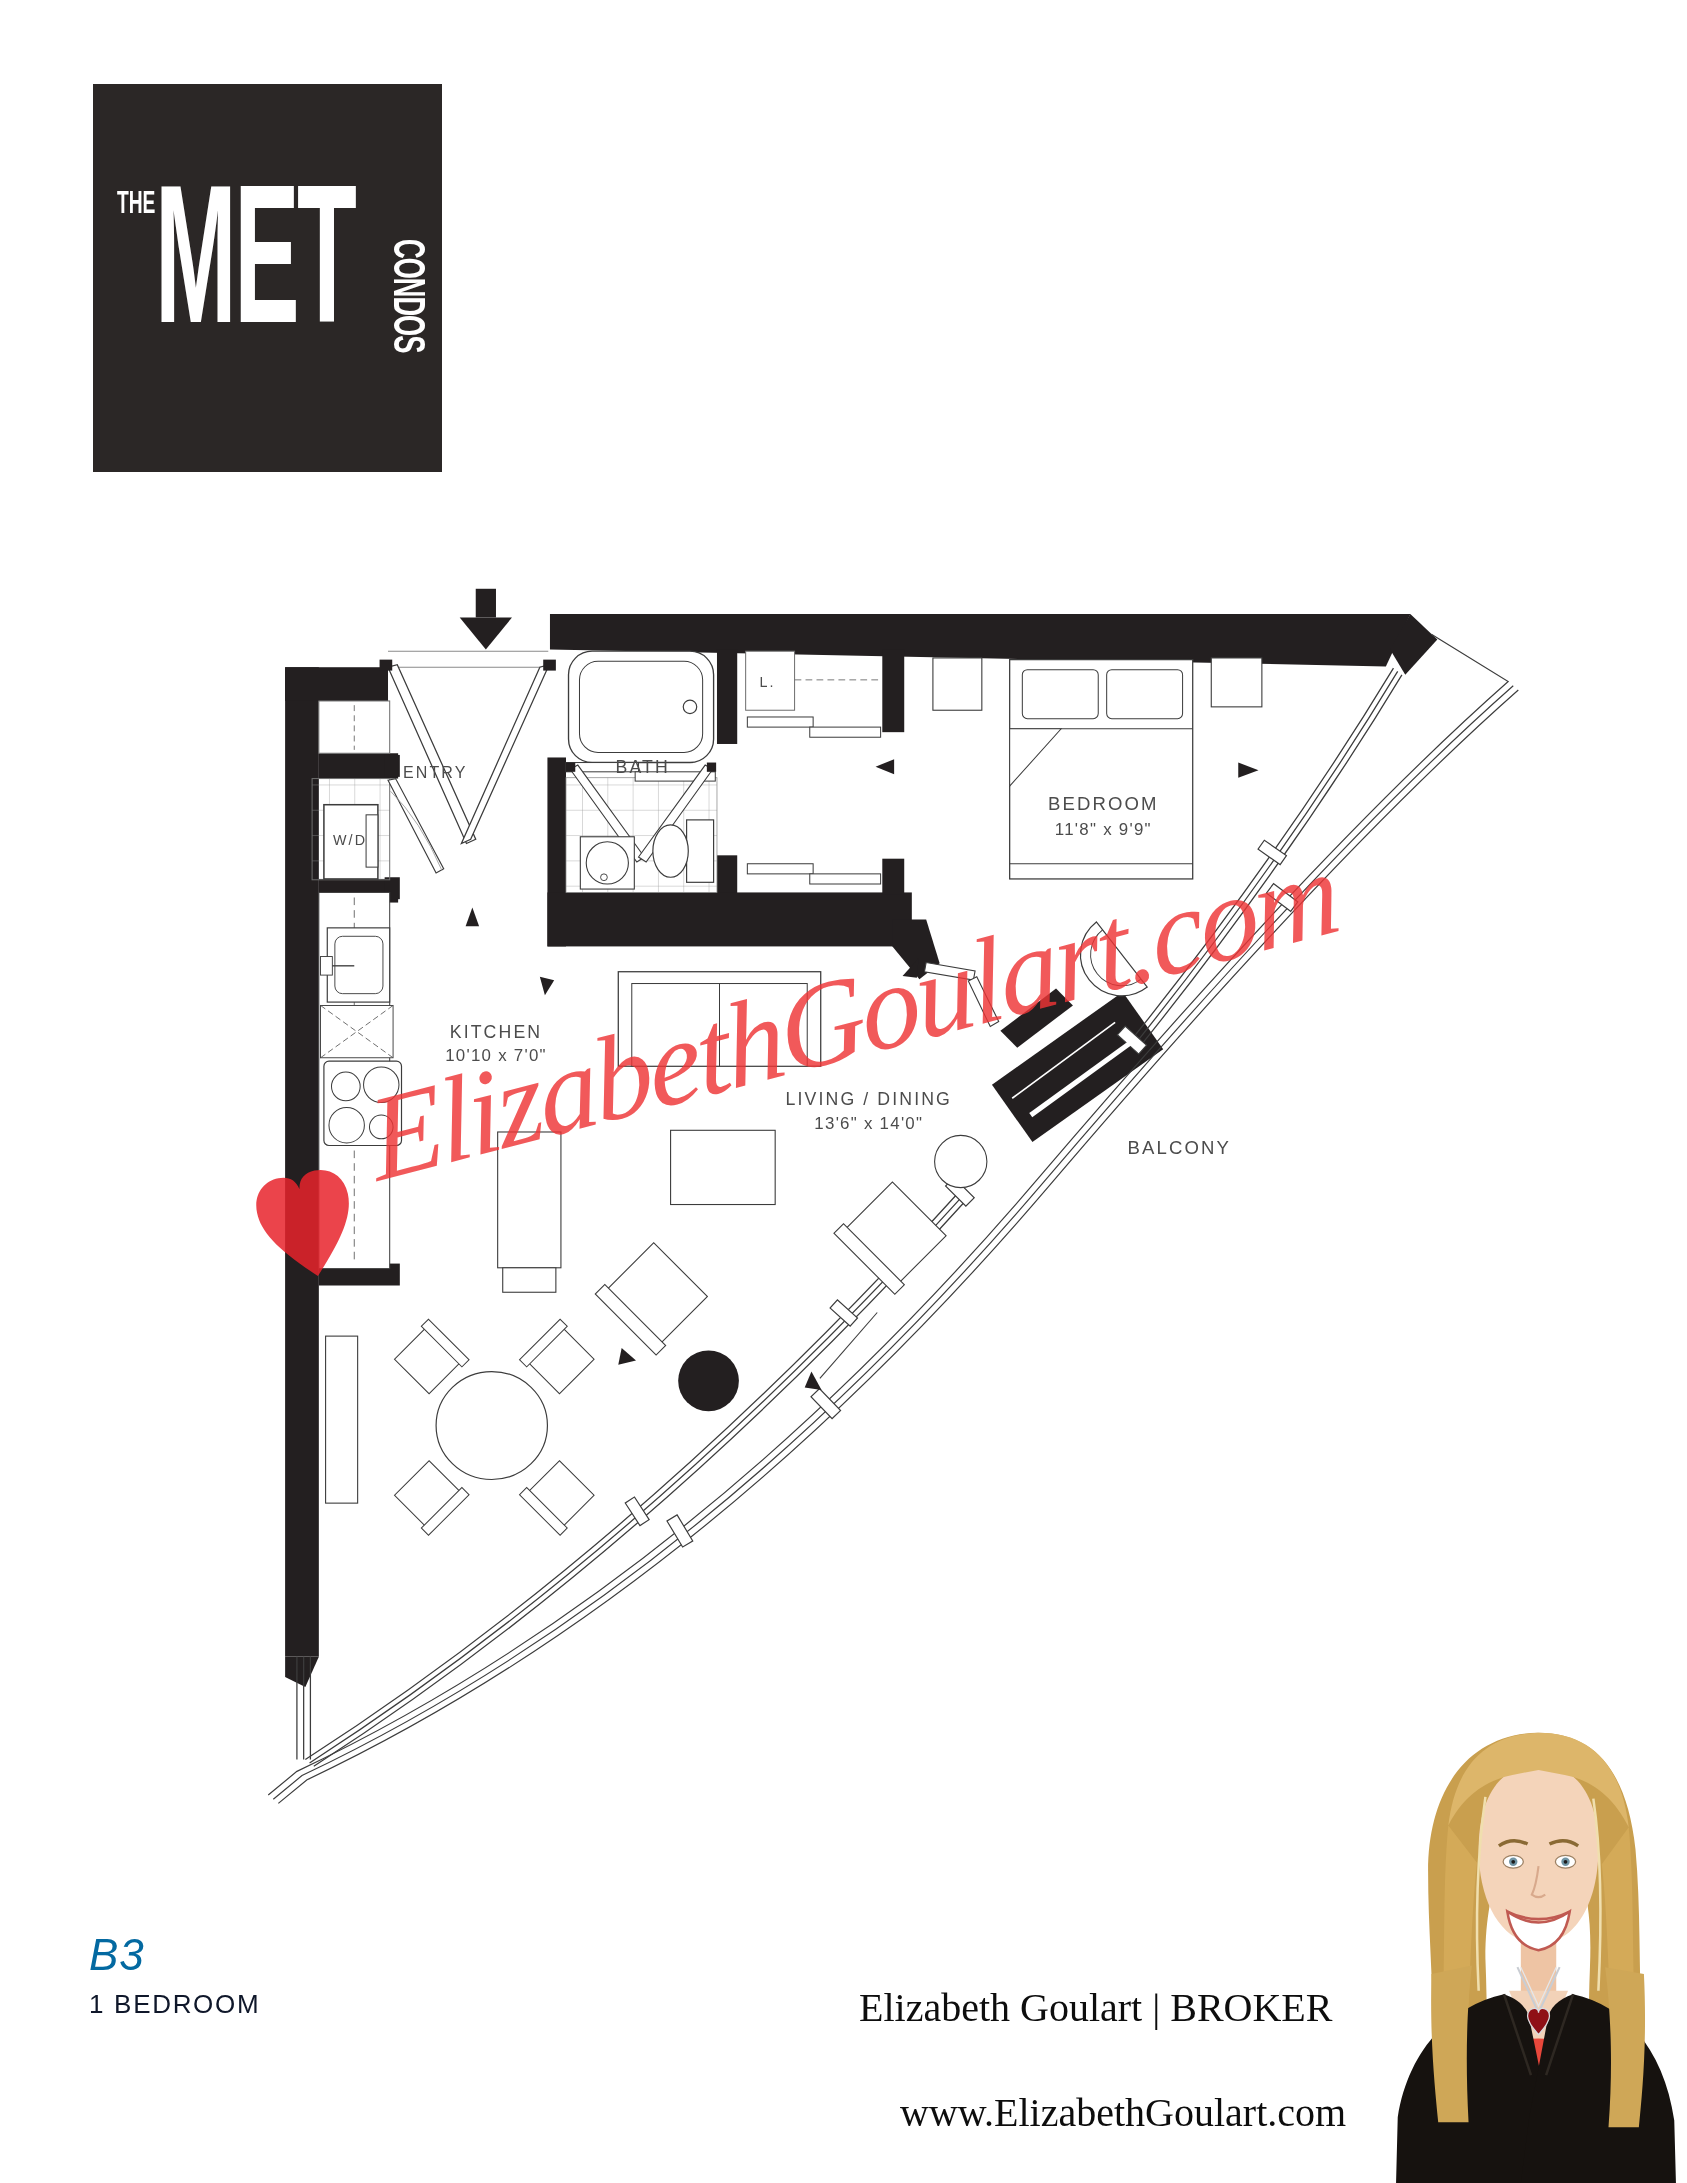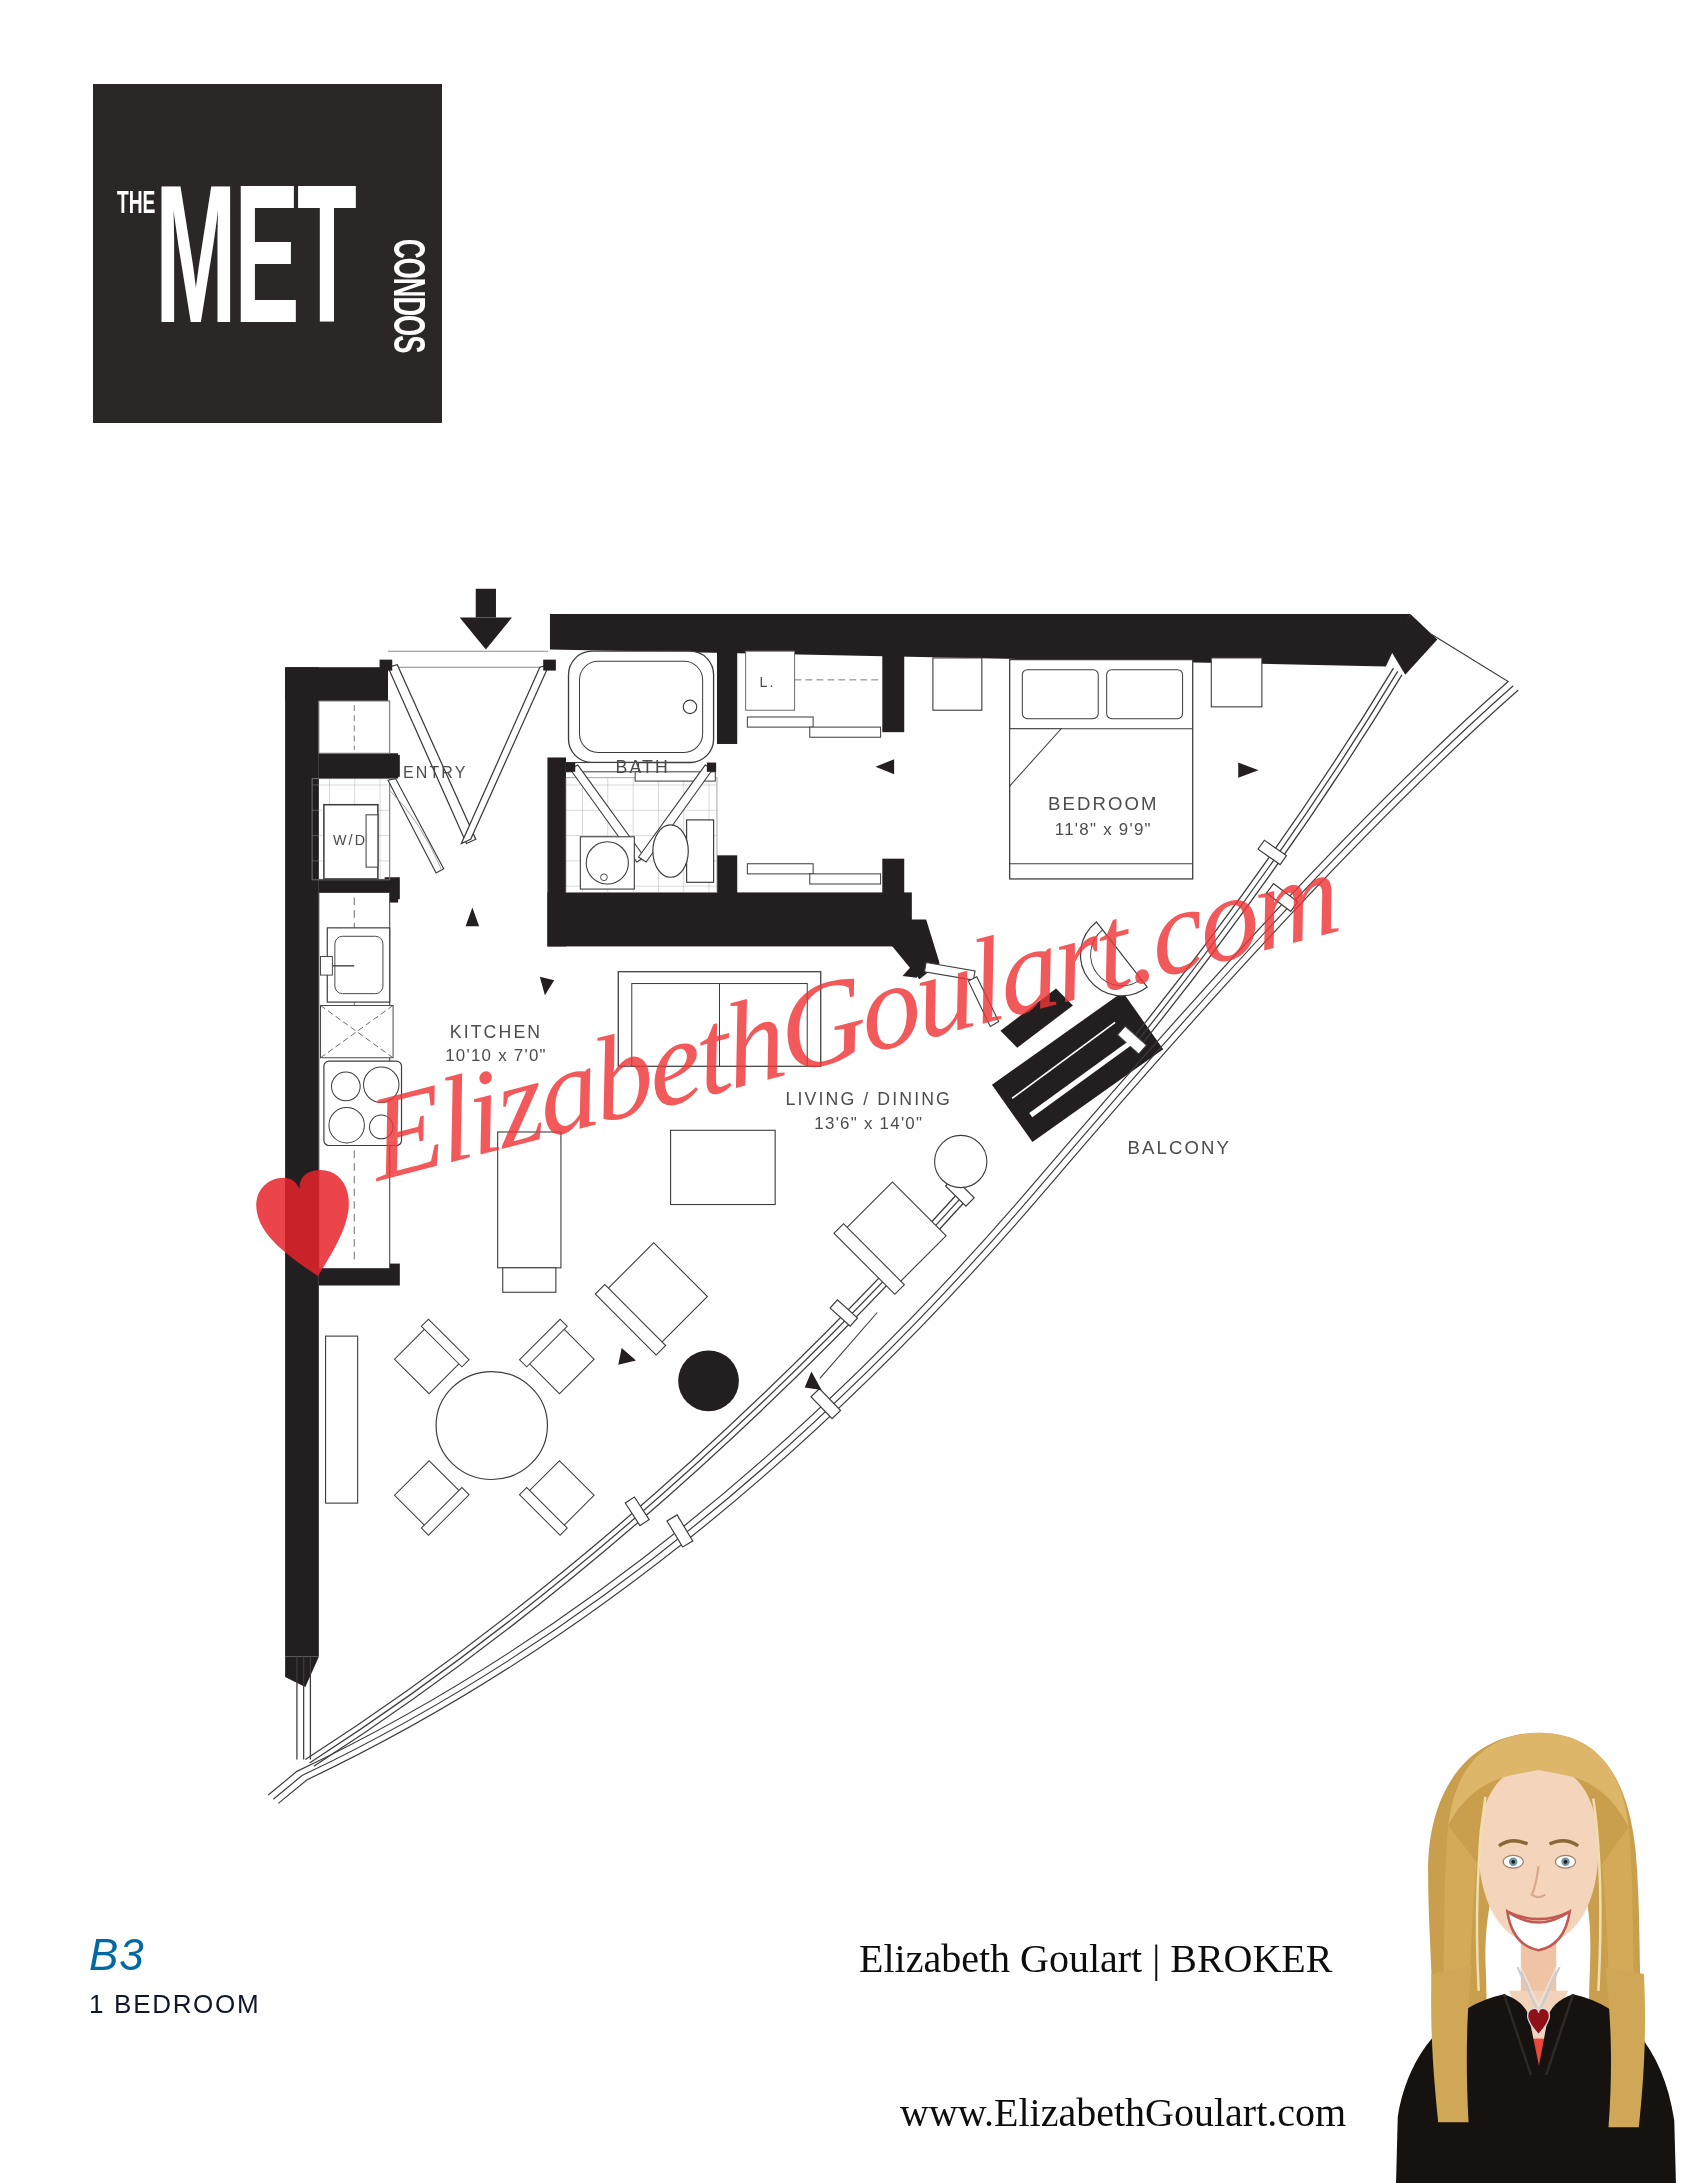--- a/index.html
+++ b/index.html
@@ -1,20 +1,20 @@
 <!DOCTYPE html>
 <html style="font-size:13.5px"><head>
 <meta charset="utf-8">
 <style>
   html,body{margin:0;padding:0;}
   body{position:relative;width:1687px;height:2183px;background:#fff;
        font-family:"Liberation Sans",sans-serif;overflow:hidden;}
 
   
-  .logo{position:absolute;left:93px;top:84px;width:349px;height:339px;background:#2b2726;}
+  .logo{position:absolute;left:93px;top:84px;width:349px;height:388px;background:#2b2726;}
   .logo-the{position:absolute;left:23.6px;top:103px;font-weight:bold;font-size:31px;color:#fff;
             transform:scaleX(.62);transform-origin:0 0;letter-spacing:0;line-height:1;}
   .logo-met{position:absolute;left:62px;top:73px;font-weight:bold;font-size:196px;color:#fff;
             transform:scaleX(.50);transform-origin:0 0;letter-spacing:-5px;line-height:1;}
   .logo-condos{position:absolute;left:294px;top:155px;font-weight:bold;font-size:44px;color:#fff;
             writing-mode:vertical-rl;text-orientation:sideways;
             transform:scaleY(.62);transform-origin:0 0;letter-spacing:-1.7px;line-height:1;}
 
   
   #plan{position:absolute;left:0;top:0;}
@@ -23,21 +23,21 @@
 
   
   .watermark{position:absolute;left:361px;top:1073px;white-space:nowrap;
              font-family:"Liberation Serif",serif;font-style:italic;font-size:120px;
              color:rgba(238,52,54,.82);transform:rotate(-14.6deg) skewX(-6deg);
              transform-origin:0 0;letter-spacing:-3.4px;z-index:6;}
 
   
   .unit-code{position:absolute;left:89px;top:1930px;font-size:44px;color:#0369a1;letter-spacing:0.8px;font-style:italic;}
   .unit-type{position:absolute;left:89px;top:1989px;font-size:26px;color:#0f172a;letter-spacing:1.7px;}
-  .broker-line{position:absolute;left:859px;top:1935px;font-family:"Liberation Serif",serif;
+  .broker-line{position:absolute;left:859px;top:1984px;font-family:"Liberation Serif",serif;
                font-size:40px;color:#0d0d0d;}
   .site-line{position:absolute;left:900px;top:2089px;font-family:"Liberation Serif",serif;
              font-size:40px;color:#0d0d0d;}
 
   #photo{position:absolute;left:1384px;top:1721px;z-index:4;}
 </style>
 </head>
 <body>
 
 <div class="logo">

